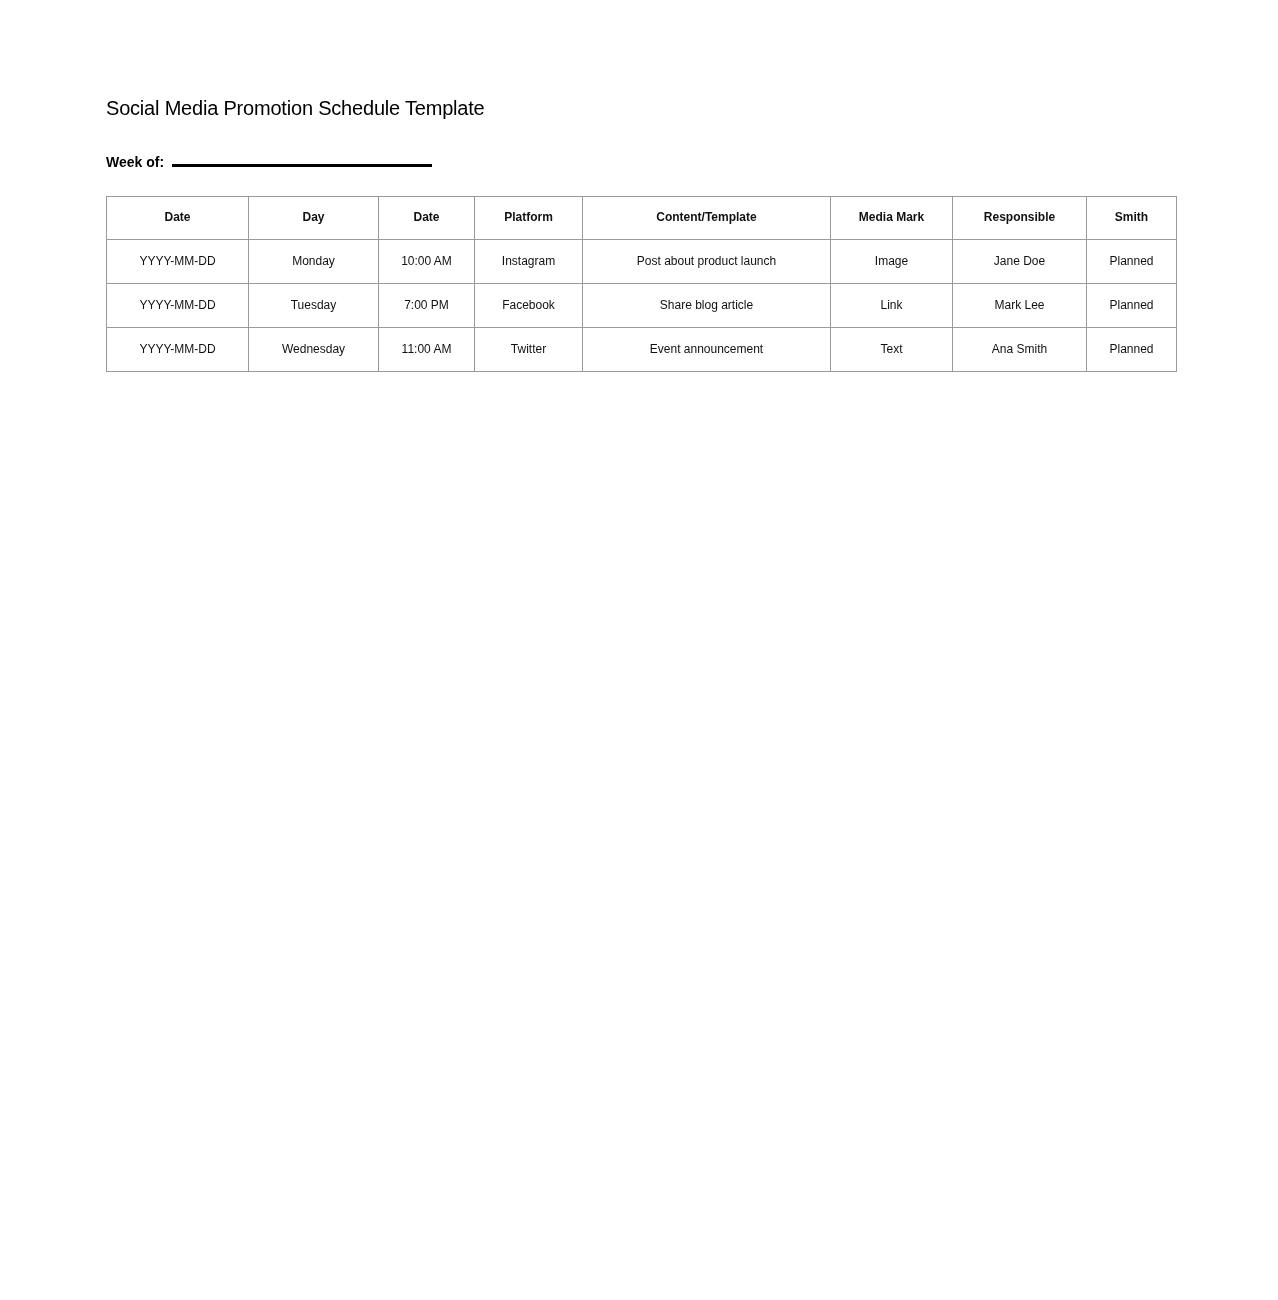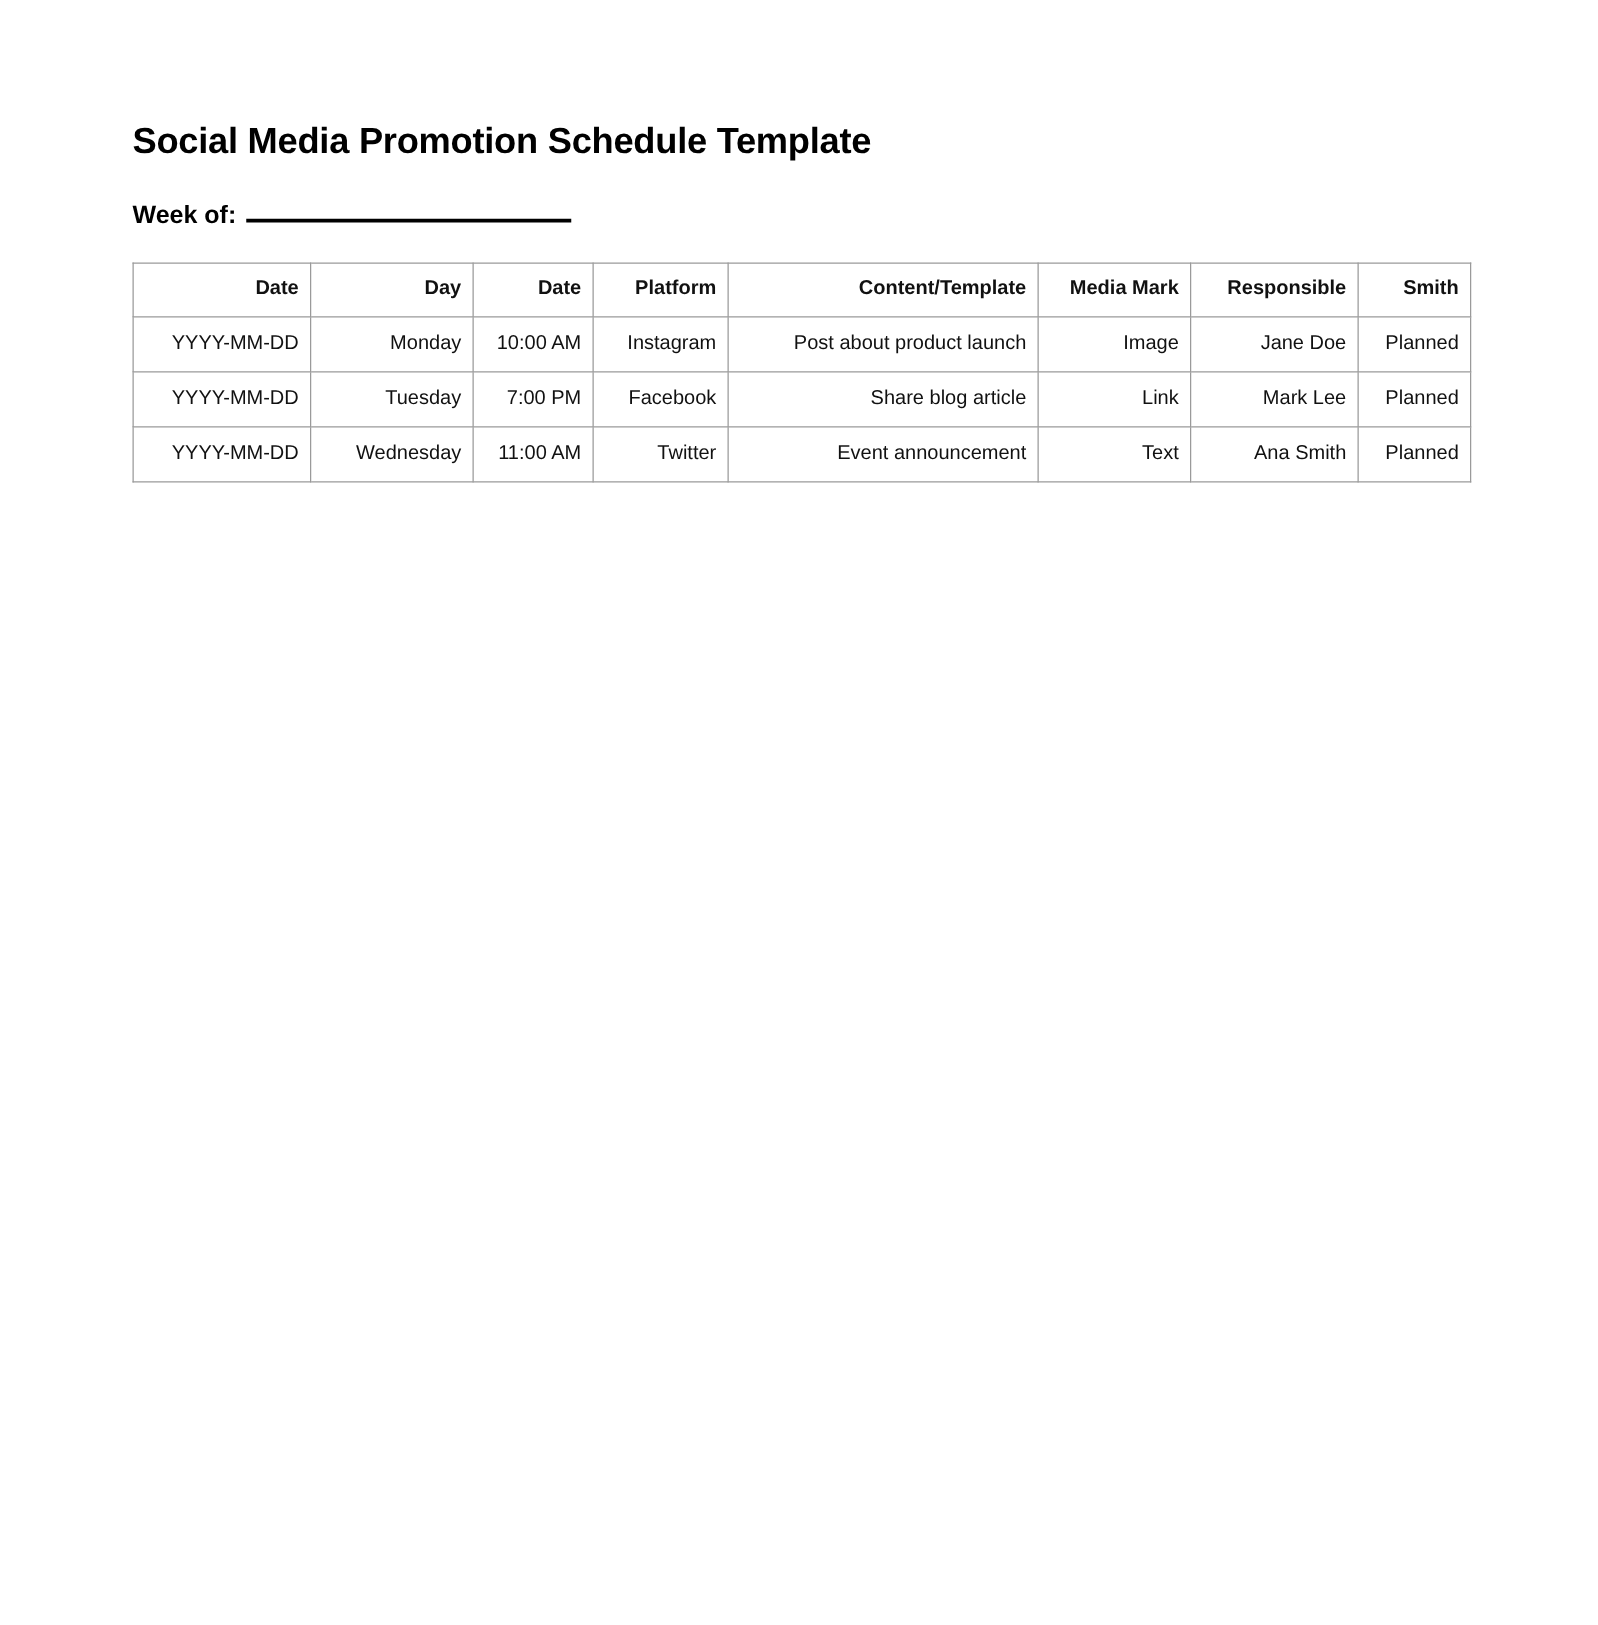--- a/index.html
+++ b/index.html
@@ -15,59 +15,59 @@
     -webkit-font-smoothing: antialiased;
   }
   .page {
     position: relative;
     width: 1278px;
     height: 1300px;
     box-sizing: border-box;
     padding: 96px 106px 0 106px;
   }
   .doc-title {
-    font-size: 29px;
-    font-weight: bold;
+    font-size: 20px;
+    font-weight: normal;
     letter-spacing: -0.2px;
     margin: 0 0 0 0;
     line-height: 1.2;
     color: #000;
   }
   .week-row {
     display: flex;
     align-items: baseline;
     margin-top: 30px;
     margin-bottom: 26px;
   }
   .week-label {
-    font-size: 20px;
+    font-size: 14px;
     font-weight: bold;
     color: #000;
     white-space: pre;
   }
   .week-blank {
     display: inline-block;
     width: 260px;
     margin-left: 8px;
     border-bottom: 3px solid #000;
     height: 14px;
   }
   table.schedule {
     border-collapse: collapse;
     width: 1066px;
     table-layout: fixed;
     border: 1px solid #9a9a9a;
   }
   table.schedule th,
   table.schedule td {
     border: 1px solid #9a9a9a;
-    text-align: right;
+    text-align: center;
     vertical-align: middle;
     padding: 10px 9px;
-    font-size: 16px;
+    font-size: 12px;
     line-height: 1.3;
     color: #111;
     overflow: hidden;
     white-space: nowrap;
     text-overflow: ellipsis;
   }
   table.schedule th {
     font-weight: bold;
     height: 22px;
   }

